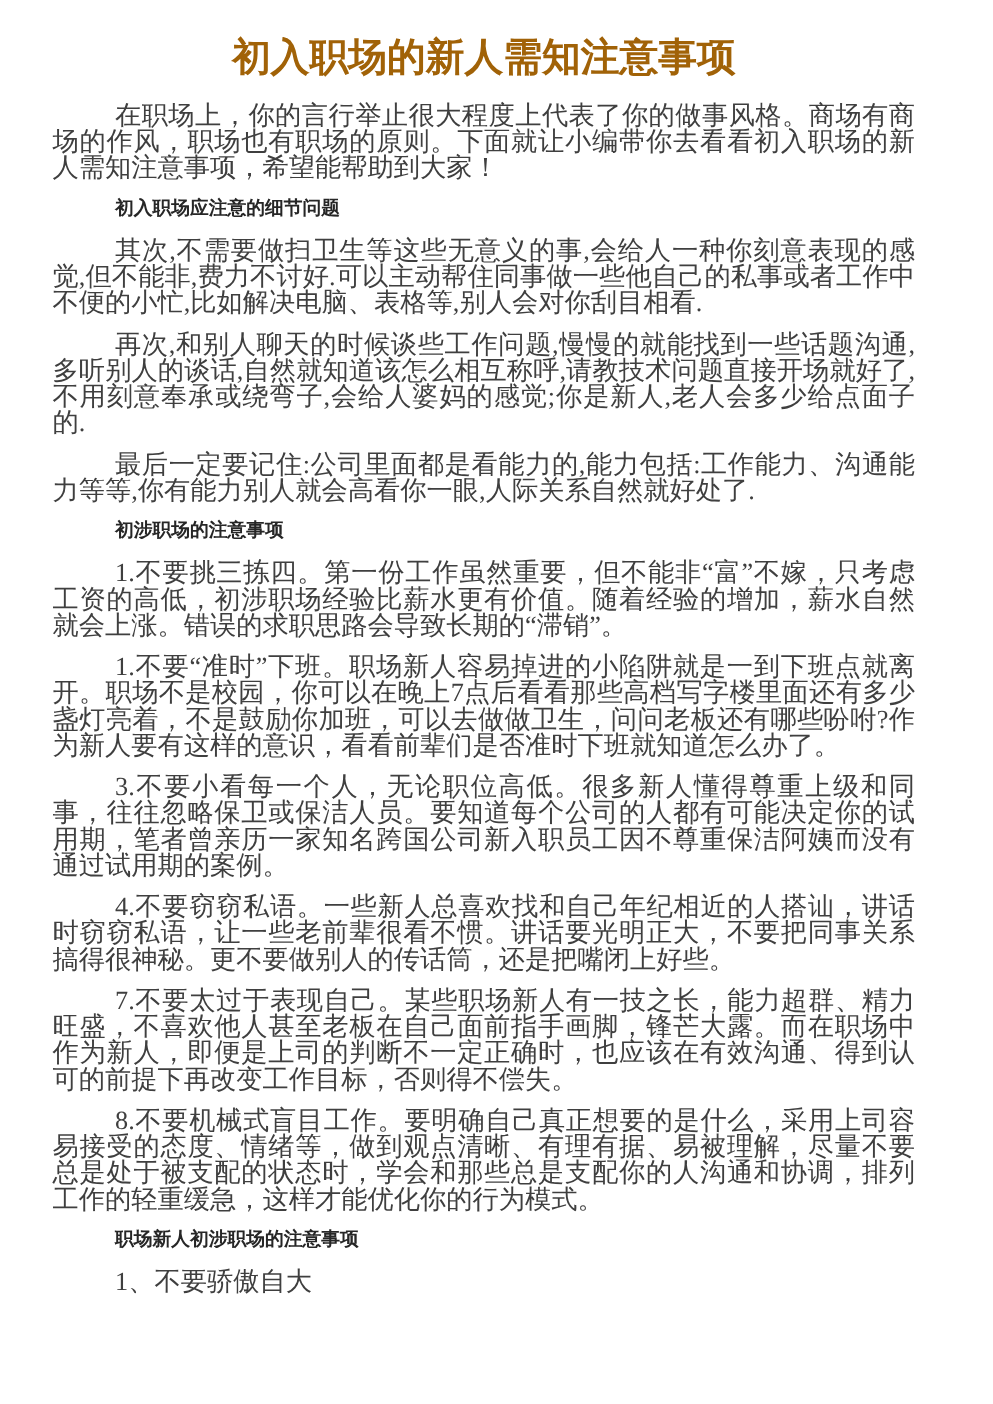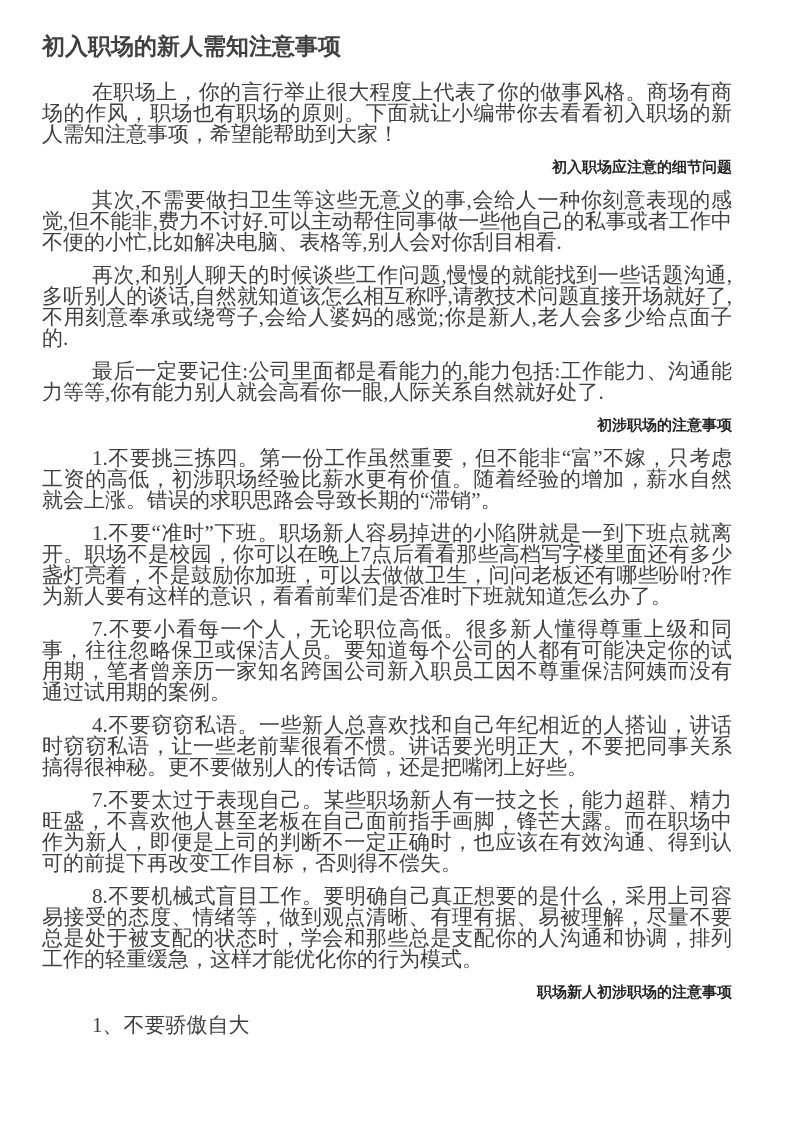--- a/index.html
+++ b/index.html
@@ -16,40 +16,40 @@
   .page {
     box-sizing: border-box;
     width: 794px;
     height: 1123px;
     background: #ffffff;
     padding: 24px 62px 0 42px;
   }
   .doc-title {
     font-family: "Liberation Sans", "DejaVu Sans", sans-serif;
     font-weight: bold;
-    font-size: 23px;
+    font-size: 31px;
     line-height: 32px;
-    color: #404040;
-    text-align: left;
+    color: #a16207;
+    text-align: center;
     margin: 6px 0 20px 0;
   }
   .para {
     font-size: 21px;
     line-height: 21px;
     color: #3f3f3f;
     text-align: justify;
     text-indent: 50px;
     margin: 0 0 12px 0;
   }
   .heading {
     font-size: 15px;
     line-height: 21px;
     font-weight: bold;
     color: #262626;
-    text-align: right;
+    text-align: left;
     text-indent: 50px;
     margin: 0 0 12px 0;
   }
 </style>
 </head>
 <body>
 
 <div class="page">
 
   <h1 class="doc-title">初入职场的新人需知注意事项</h1>
@@ -59,21 +59,21 @@
   <h3 class="heading">初入职场应注意的细节问题</h3>
 
   <p class="para">其次,不需要做扫卫生等这些无意义的事,会给人一种你刻意表现的感觉,但不能非,费力不讨好.可以主动帮住同事做一些他自己的私事或者工作中不便的小忙,比如解决电脑、表格等,别人会对你刮目相看.</p>
   <p class="para">再次,和别人聊天的时候谈些工作问题,慢慢的就能找到一些话题沟通,多听别人的谈话,自然就知道该怎么相互称呼,请教技术问题直接开场就好了,不用刻意奉承或绕弯子,会给人婆妈的感觉;你是新人,老人会多少给点面子的.</p>
   <p class="para">最后一定要记住:公司里面都是看能力的,能力包括:工作能力、沟通能力等等,你有能力别人就会高看你一眼,人际关系自然就好处了.</p>
 
   <h3 class="heading">初涉职场的注意事项</h3>
 
   <p class="para">1.不要挑三拣四。第一份工作虽然重要，但不能非“富”不嫁，只考虑工资的高低，初涉职场经验比薪水更有价值。随着经验的增加，薪水自然就会上涨。错误的求职思路会导致长期的“滞销”。</p>
   <p class="para">1.不要“准时”下班。职场新人容易掉进的小陷阱就是一到下班点就离开。职场不是校园，你可以在晚上7点后看看那些高档写字楼里面还有多少盏灯亮着，不是鼓励你加班，可以去做做卫生，问问老板还有哪些吩咐?作为新人要有这样的意识，看看前辈们是否准时下班就知道怎么办了。</p>
-  <p class="para">7.不要小看每一个人，无论职位高低。很多新人懂得尊重上级和同事，往往忽略保卫或保洁人员。要知道每个公司的人都有可能决定你的试用期，笔者曾亲历一家知名跨国公司新入职员工因不尊重保洁阿姨而没有通过试用期的案例。</p>
+  <p class="para">3.不要小看每一个人，无论职位高低。很多新人懂得尊重上级和同事，往往忽略保卫或保洁人员。要知道每个公司的人都有可能决定你的试用期，笔者曾亲历一家知名跨国公司新入职员工因不尊重保洁阿姨而没有通过试用期的案例。</p>
   <p class="para">4.不要窃窃私语。一些新人总喜欢找和自己年纪相近的人搭讪，讲话时窃窃私语，让一些老前辈很看不惯。讲话要光明正大，不要把同事关系搞得很神秘。更不要做别人的传话筒，还是把嘴闭上好些。</p>
   <p class="para">7.不要太过于表现自己。某些职场新人有一技之长，能力超群、精力旺盛，不喜欢他人甚至老板在自己面前指手画脚，锋芒大露。而在职场中作为新人，即便是上司的判断不一定正确时，也应该在有效沟通、得到认可的前提下再改变工作目标，否则得不偿失。</p>
   <p class="para">8.不要机械式盲目工作。要明确自己真正想要的是什么，采用上司容易接受的态度、情绪等，做到观点清晰、有理有据、易被理解，尽量不要总是处于被支配的状态时，学会和那些总是支配你的人沟通和协调，排列工作的轻重缓急，这样才能优化你的行为模式。</p>
 
   <h3 class="heading">职场新人初涉职场的注意事项</h3>
 
   <p class="para">1、不要骄傲自大</p>
 
 </div>
 

